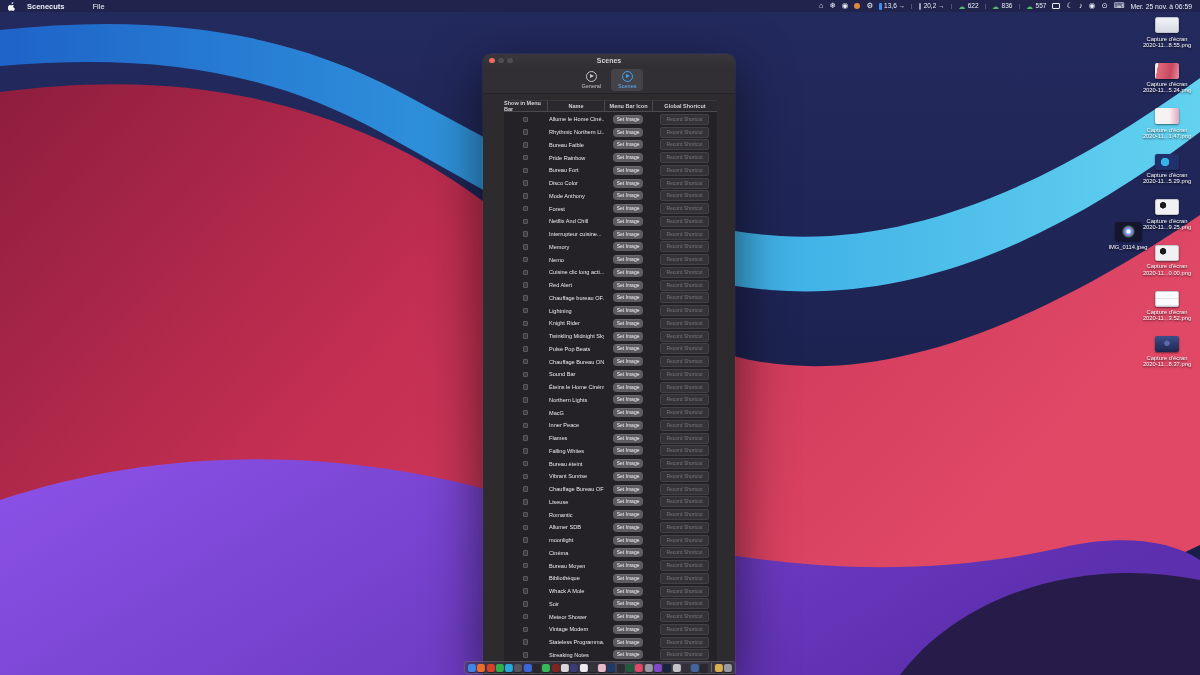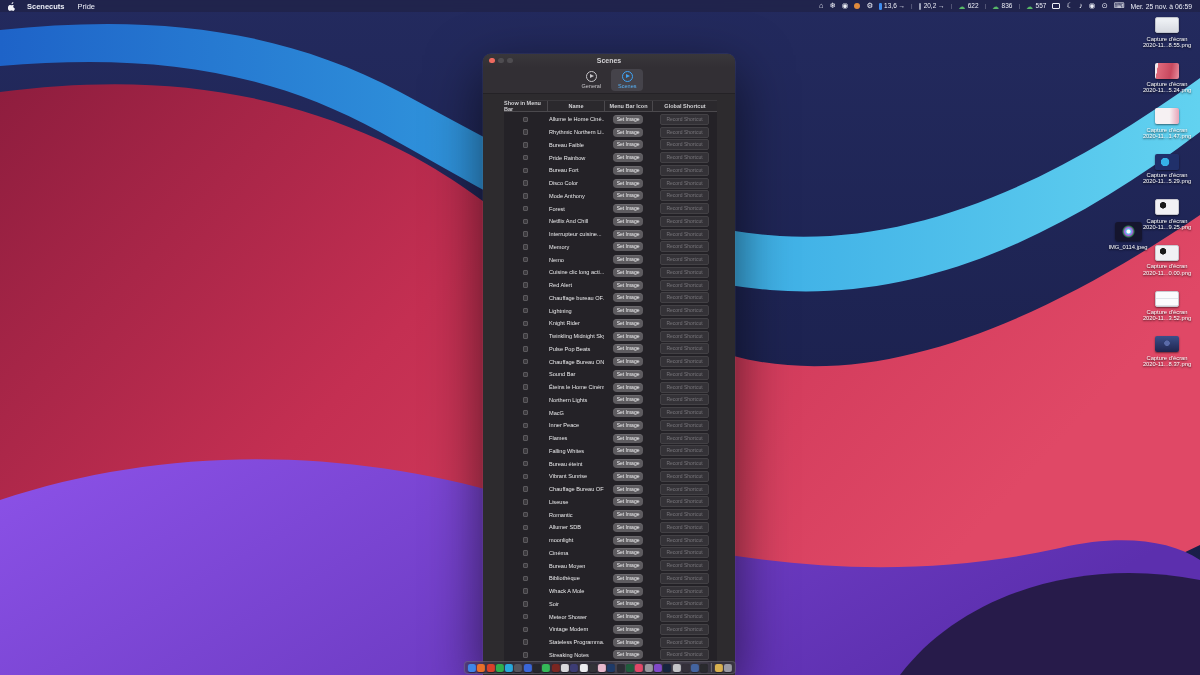--- a/index.html
+++ b/index.html
@@ -6,21 +6,21 @@
   html,body { width:1200px; height:675px; overflow:hidden; font-family:"Liberation Sans", sans-serif; }
   .desktop { position:relative; width:1200px; height:675px; background:#1d2253; overflow:hidden; }
   .wallpaper { position:absolute; inset:0; }
 
   
   .menubar { position:absolute; top:0; left:0; width:1200px; height:12px;
     background:rgba(30,32,66,0.62); backdrop-filter:blur(8px);
     display:flex; align-items:center; padding:0 8px; color:#eef0f8; font-size:7.5px; z-index:50; }
   .apple { display:flex; align-items:center; margin-right:11px; }
   .apple svg { width:8px; height:9px; fill:#f2f3f8; }
-  .menus { display:flex; gap:13px; align-items:center; }
+  .menus { display:flex; gap:28px; align-items:center; }
   .menu-item { cursor:default; }
   .menu-item.strong { font-weight:700; }
   .status { margin-left:auto; display:flex; align-items:center; gap:6px; font-size:6.5px; color:#eceef5; }
   .st { display:inline-flex; align-items:center; gap:1.5px; line-height:1; }
   .st.glyph { font-size:7.5px; }
   .st.dim { opacity:.45; font-size:6px; }
   .st .dot { width:6px; height:6px; border-radius:50%; display:inline-block; }
   .st .bar { width:2.5px; height:7px; border-radius:1.2px; display:inline-block; margin-right:1px; }
   .st .cg { font-style:normal; font-size:7px; margin-right:1px; }
   .st .rect { width:8px; height:5.5px; border:1px solid #eceef5; border-radius:1px; display:inline-block; }
@@ -120,21 +120,21 @@
   </svg>
 
   <div class="menubar">
     <span class="apple">
       <svg viewBox="0 0 14 17">
           <path d="M9.5 0c.1 1-.3 2-.9 2.7-.6.7-1.6 1.2-2.5 1.1-.1-.9.4-1.9.9-2.5C7.6.6 8.7.1 9.5 0zM12.9 12.4c-.4.9-.6 1.3-1.1 2.1-.7 1.1-1.7 2.4-3 2.4-1.1 0-1.4-.7-2.9-.7-1.5 0-1.8.7-2.9.7-1.2 0-2.2-1.2-2.9-2.3C-1.8 11.6-.2 7.1 1.8 6c1-.6 2.3-.6 3.1 0 .6.4 1.5.4 2.3 0 1-.5 2.4-.5 3.4.3-1.9 1.2-1.6 4.3 1.3 6.1z"></path>
         </svg>
     </span>
     <span class="menus">
         <span class="menu-item strong">Scenecuts</span>
-        <span class="menu-item">Pride</span>
+        <span class="menu-item">File</span>
       </span>
     <span class="status">
         <span class="st glyph">⌂</span>
         <span class="st glyph">❄</span>
         <span class="st glyph">◉</span>
         <span class="st dot">
           <i class="dot" style="background: rgb(224, 138, 60);"></i>
         </span>
         <span class="st glyph">⚙</span>
         <span class="st bar"><i class="bar" style="background: rgb(63, 142, 240);"></i>13,6 →</span>

